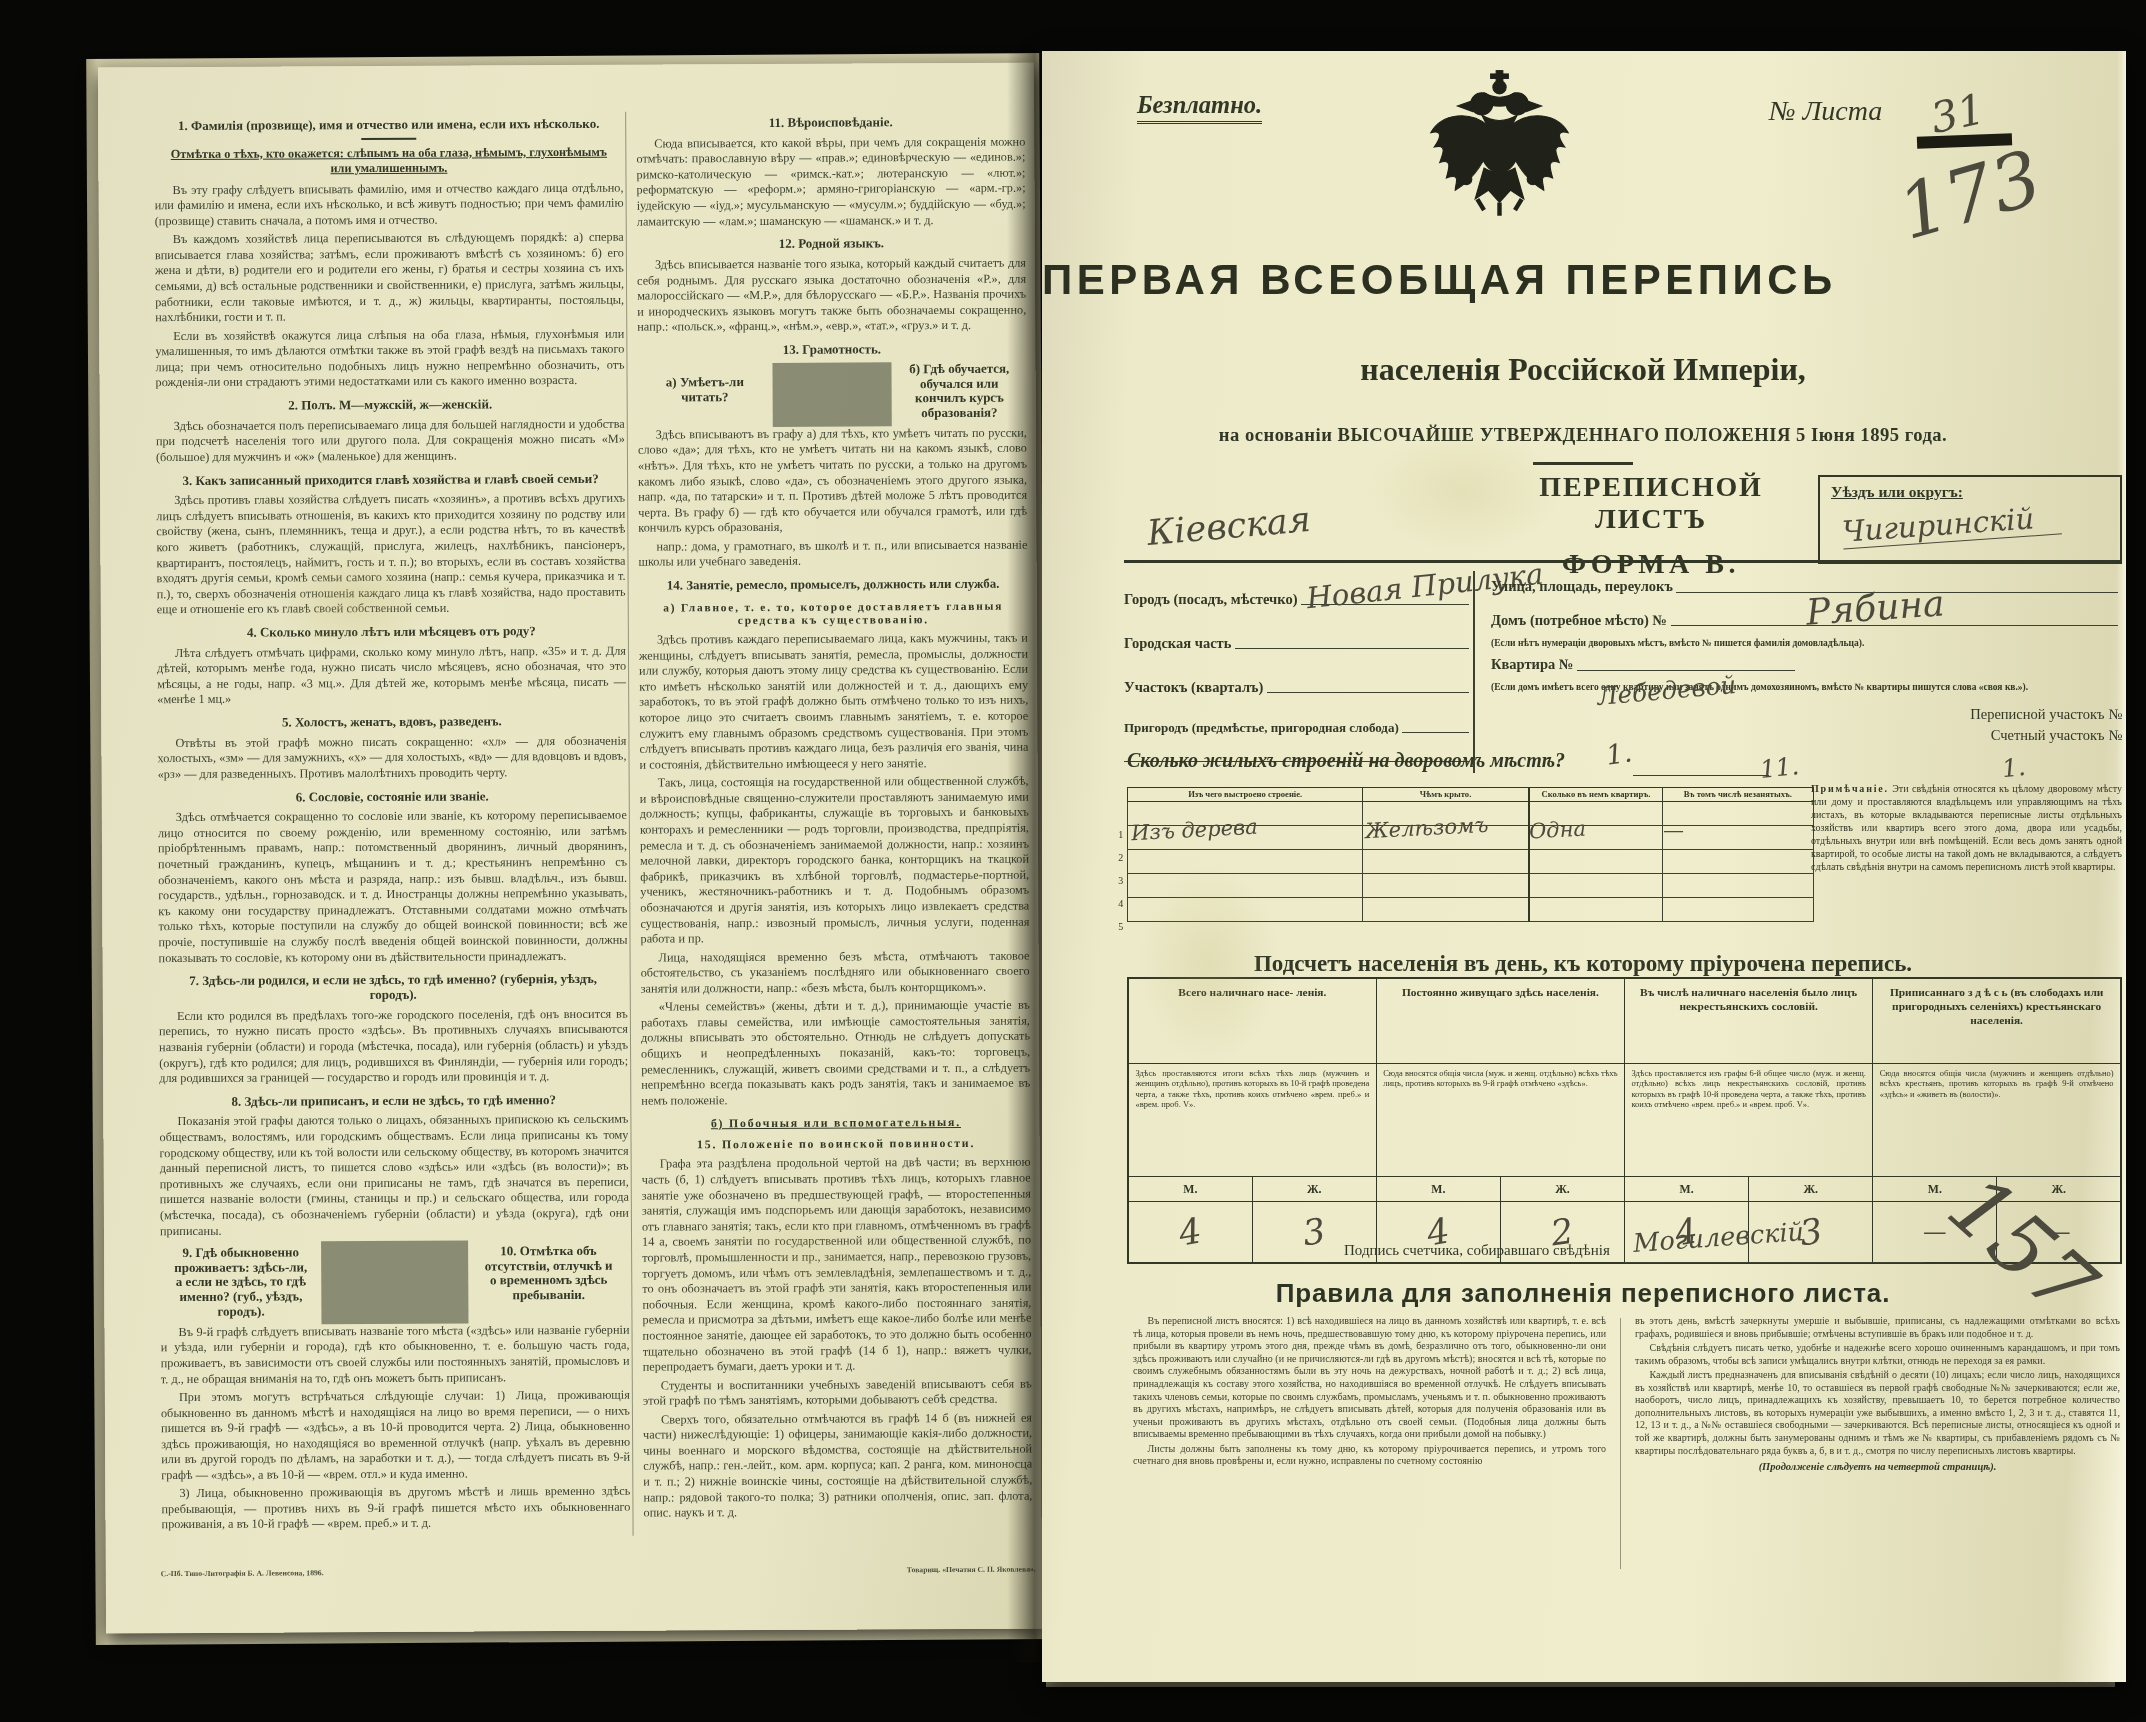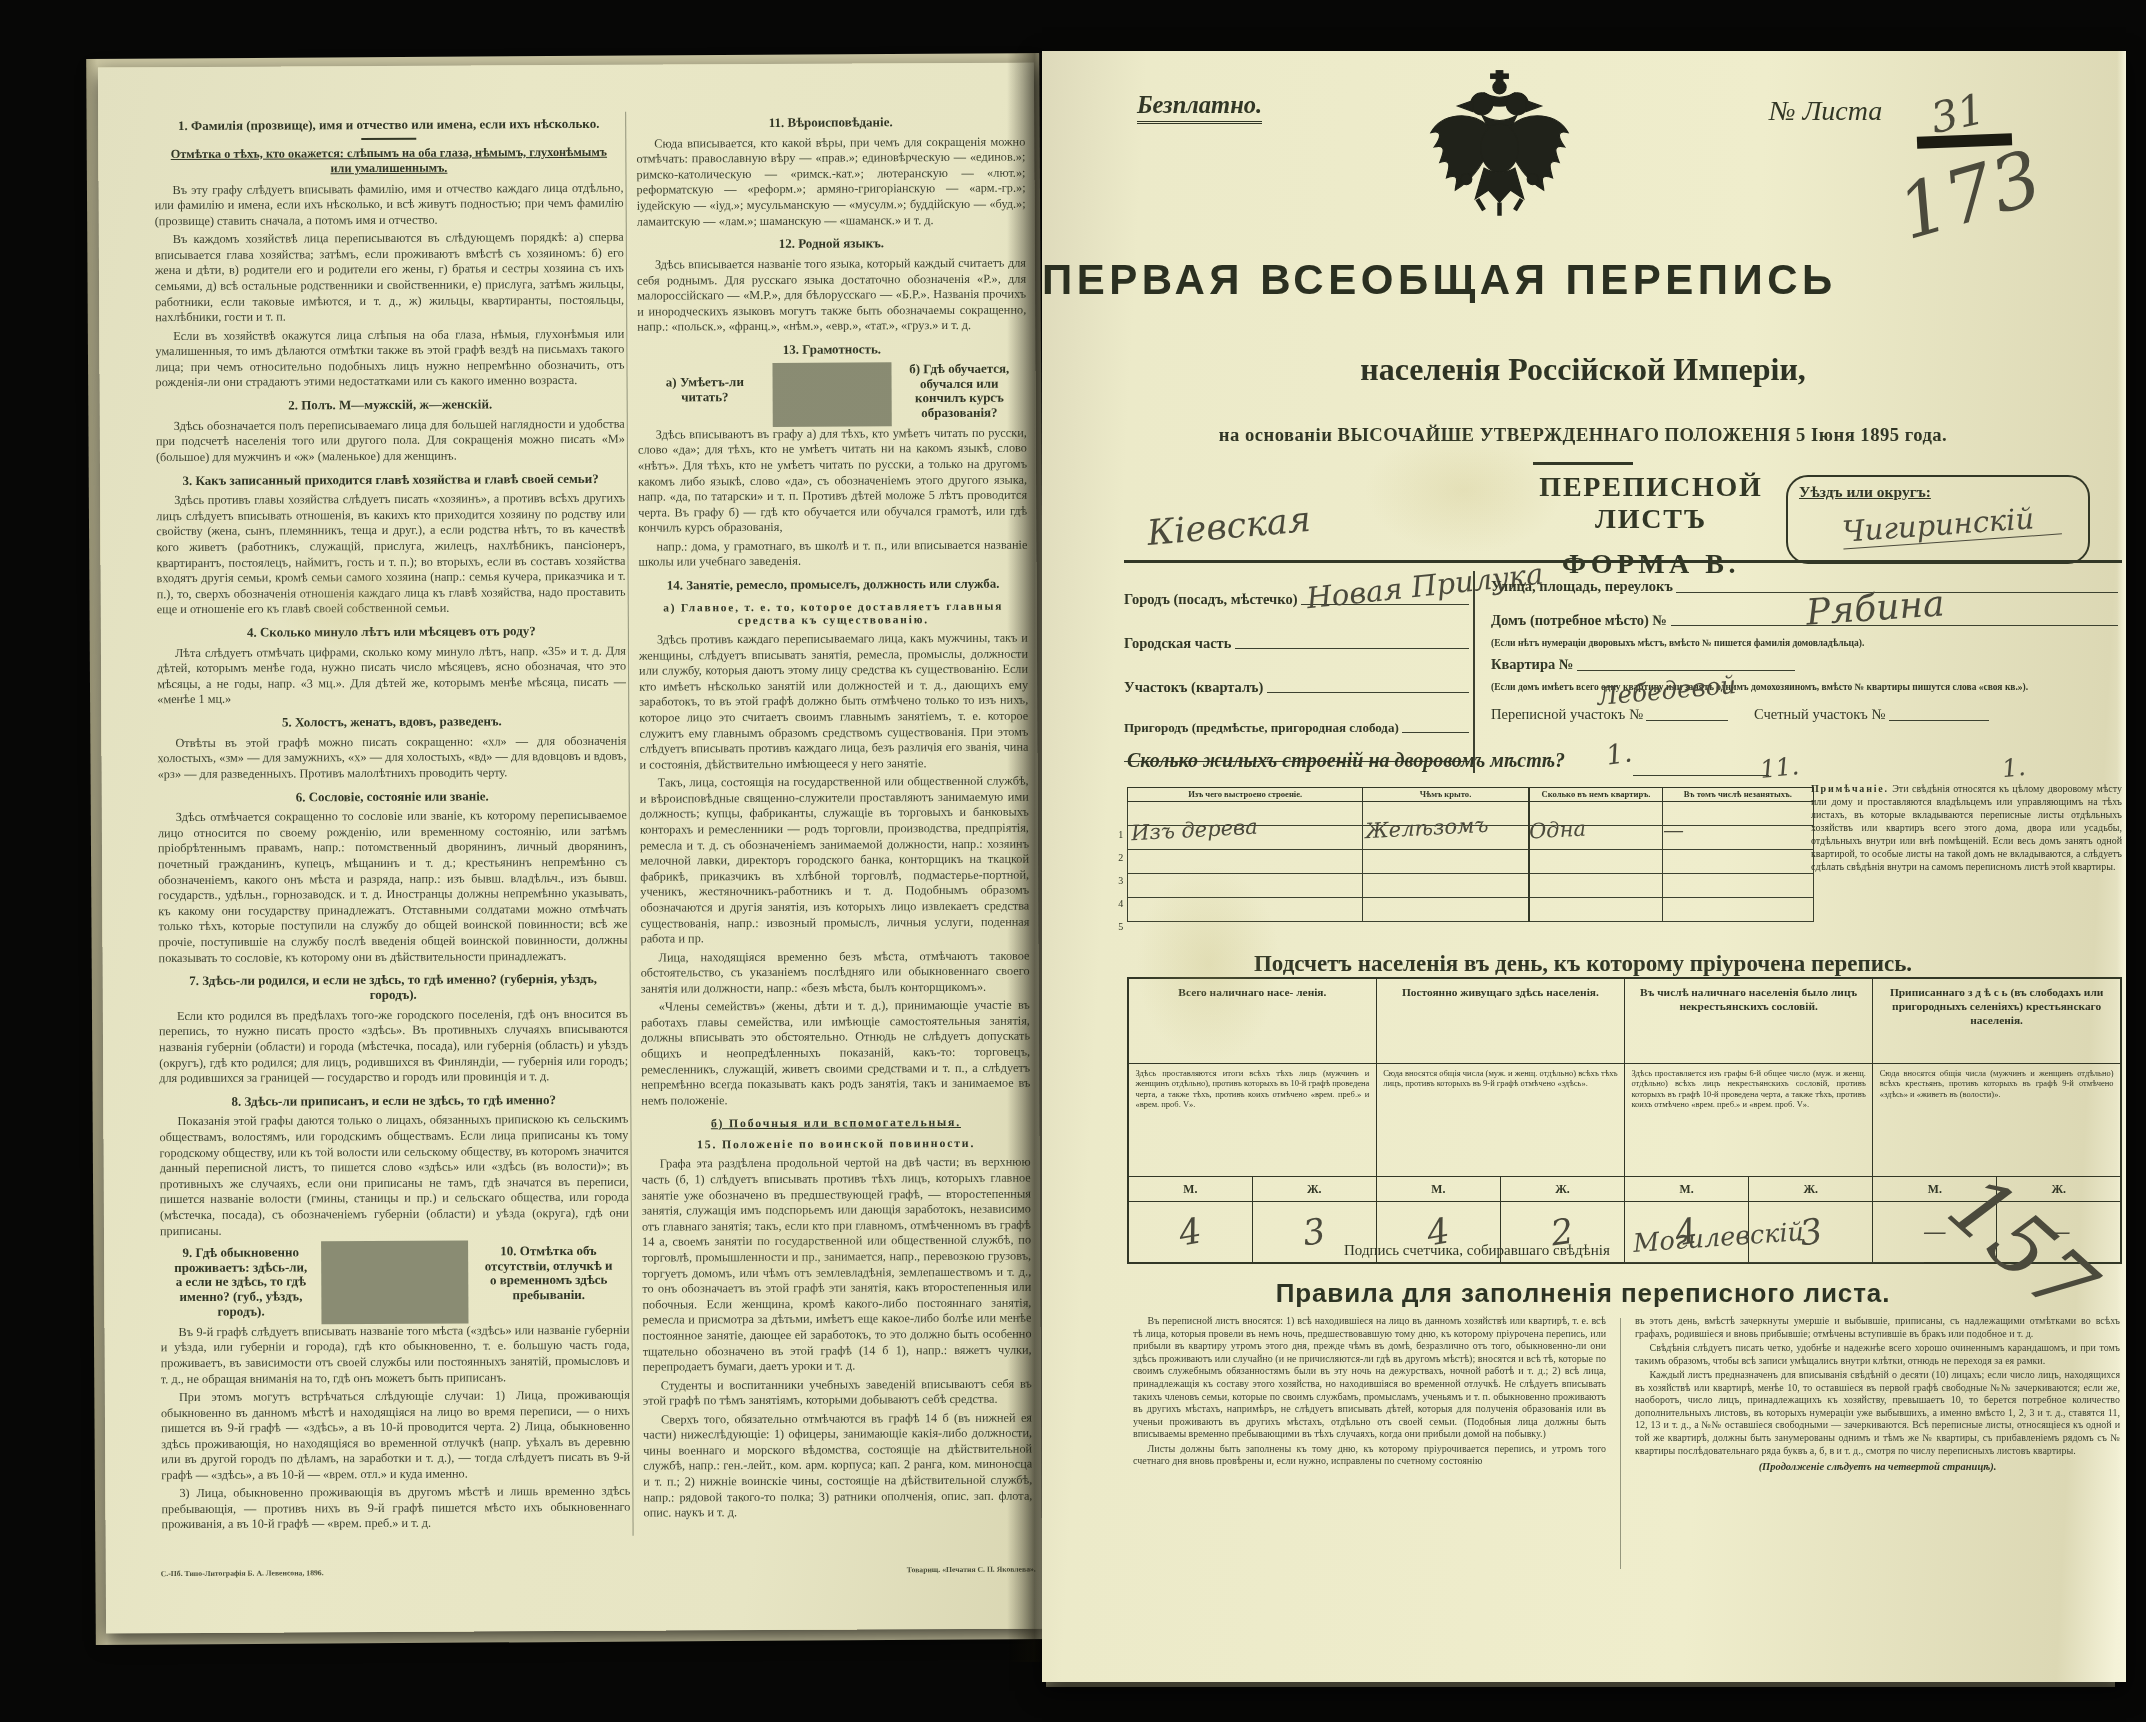--- a/index.html
+++ b/index.html
@@ -197,21 +197,21 @@
     <div class="abs bigtitle" style="left:0;top:205px;">ПЕРВАЯ ВСЕОБЩАЯ ПЕРЕПИСЬ</div>
     <div class="abs subtitle" style="left:0;top:300px;">населенія Россійской Имперіи,</div>
     <div class="abs law" style="left:0;top:373px;">на основаніи ВЫСОЧАЙШЕ УТВЕРЖДЕННАГО ПОЛОЖЕНІЯ 5 Іюня 1895 года.</div>
     <div class="abs lawrule" style="left:491px;top:411px;"></div>
 
     <div class="hw" style="left:105px;top:455px;font-size:35px;transform:rotate(-5deg);">Кіевская</div>
     <div class="formc" style="left:438px;top:420px;width:342px;">
       <div class="f1">ПЕРЕПИСНОЙ ЛИСТЪ</div>
       <div class="f2">ФОРМА В.</div>
     </div>
-    <div class="box" style="left:744px;top:424px;width:300px;height:85px;border-radius:22px;">
+    <div class="box" style="left:776px;top:424px;width:300px;height:85px;">
       <div class="flabel" style="padding:5.5px 0 0 11px;font-size:15.5px;text-decoration:underline;">Уѣздъ или округъ:</div>
     </div>
     <div class="hw" style="left:800px;top:456px;font-size:29px;transform:rotate(-4deg);border-bottom:1.4px solid var(--hand);padding-right:27px;">Чигиринскій</div>
 
     <div class="mainrule" style="left:82px;top:509px;width:998px;"></div>
 
     <div class="abs" style="left:82px;top:520px;width:349px;">
       <div class="frow" style="margin-top:20px;">
           <span class="flabel">Городъ (посадъ, мѣстечко)</span>
           <span class="fill"></span>
@@ -244,21 +244,21 @@
           <span class="flabel">Домъ (потребное мѣсто) №</span>
           <span class="fill"></span>
         </div>
       <div class="fnote">(Если нѣтъ нумераціи дворовыхъ мѣстъ, вмѣсто № пишется фамилія домовладѣльца).</div>
       <div class="frow" style="margin-top:7.3px;">
           <span class="flabel">Квартира №</span>
           <span class="fill" style="max-width:218px;"></span>
           <span style="flex:1"></span>
         </div>
       <div class="fnote">(Если домъ имѣетъ всего одну квартиру или занятъ однимъ домохозяиномъ, вмѣсто № квартиры пишутся слова «своя кв.»).</div>
-      <div class="frow" style="margin-top:12.7px;">
+      <div class="frow" style="margin-top:12.7px;flex-direction:column;">
         <span class="flabel" style="font-weight:normal;font-size:14.5px;">Переписной участокъ №</span>
         <span class="fill" style="max-width:82px;"></span>
         <span class="flabel" style="font-weight:normal;font-size:14.5px;margin-left:22px;">Счетный участокъ №</span>
         <span class="fill" style="max-width:100px;"></span>
       </div>
     </div>
     <div class="hw" style="left:1082px;top:536px;font-size:36px;transform:rotate(-4deg);left:764px;">Рябина</div>
     <div class="hw" style="left:555px;top:625px;font-size:24.5px;transform:rotate(-5deg);">Лебедевой</div>
     <div class="hw" style="left:718px;top:702px;font-size:24.5px;transform:rotate(-6deg);">11.</div>
     <div class="hw" style="left:960px;top:702px;font-size:24.5px;transform:rotate(-6deg);">1.</div>

